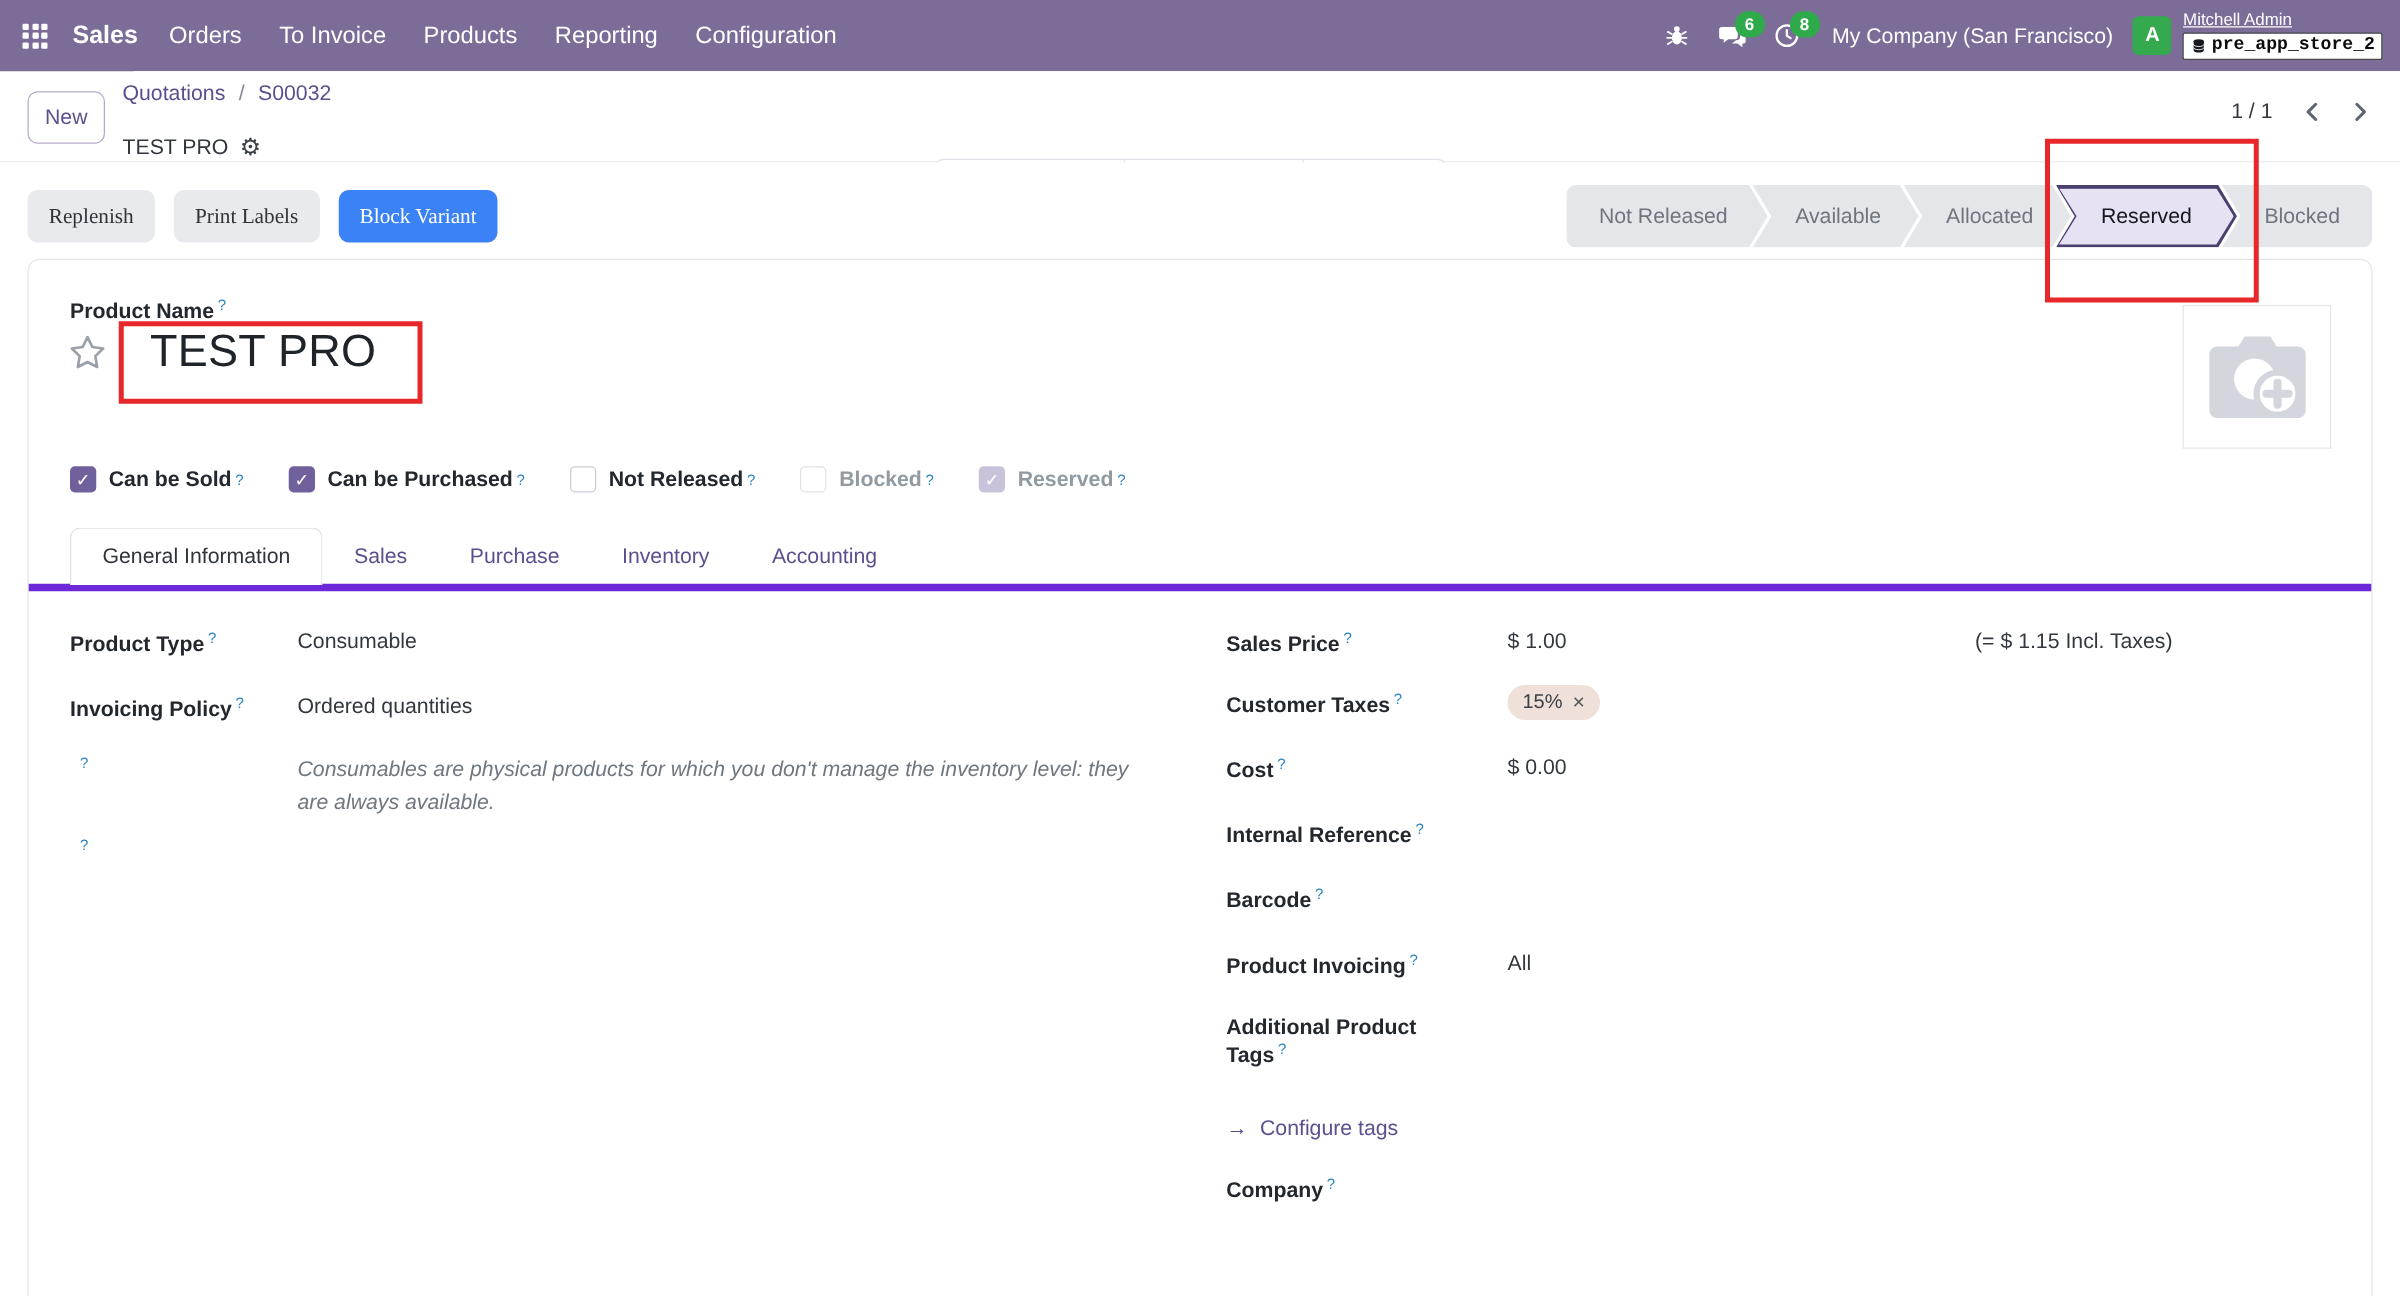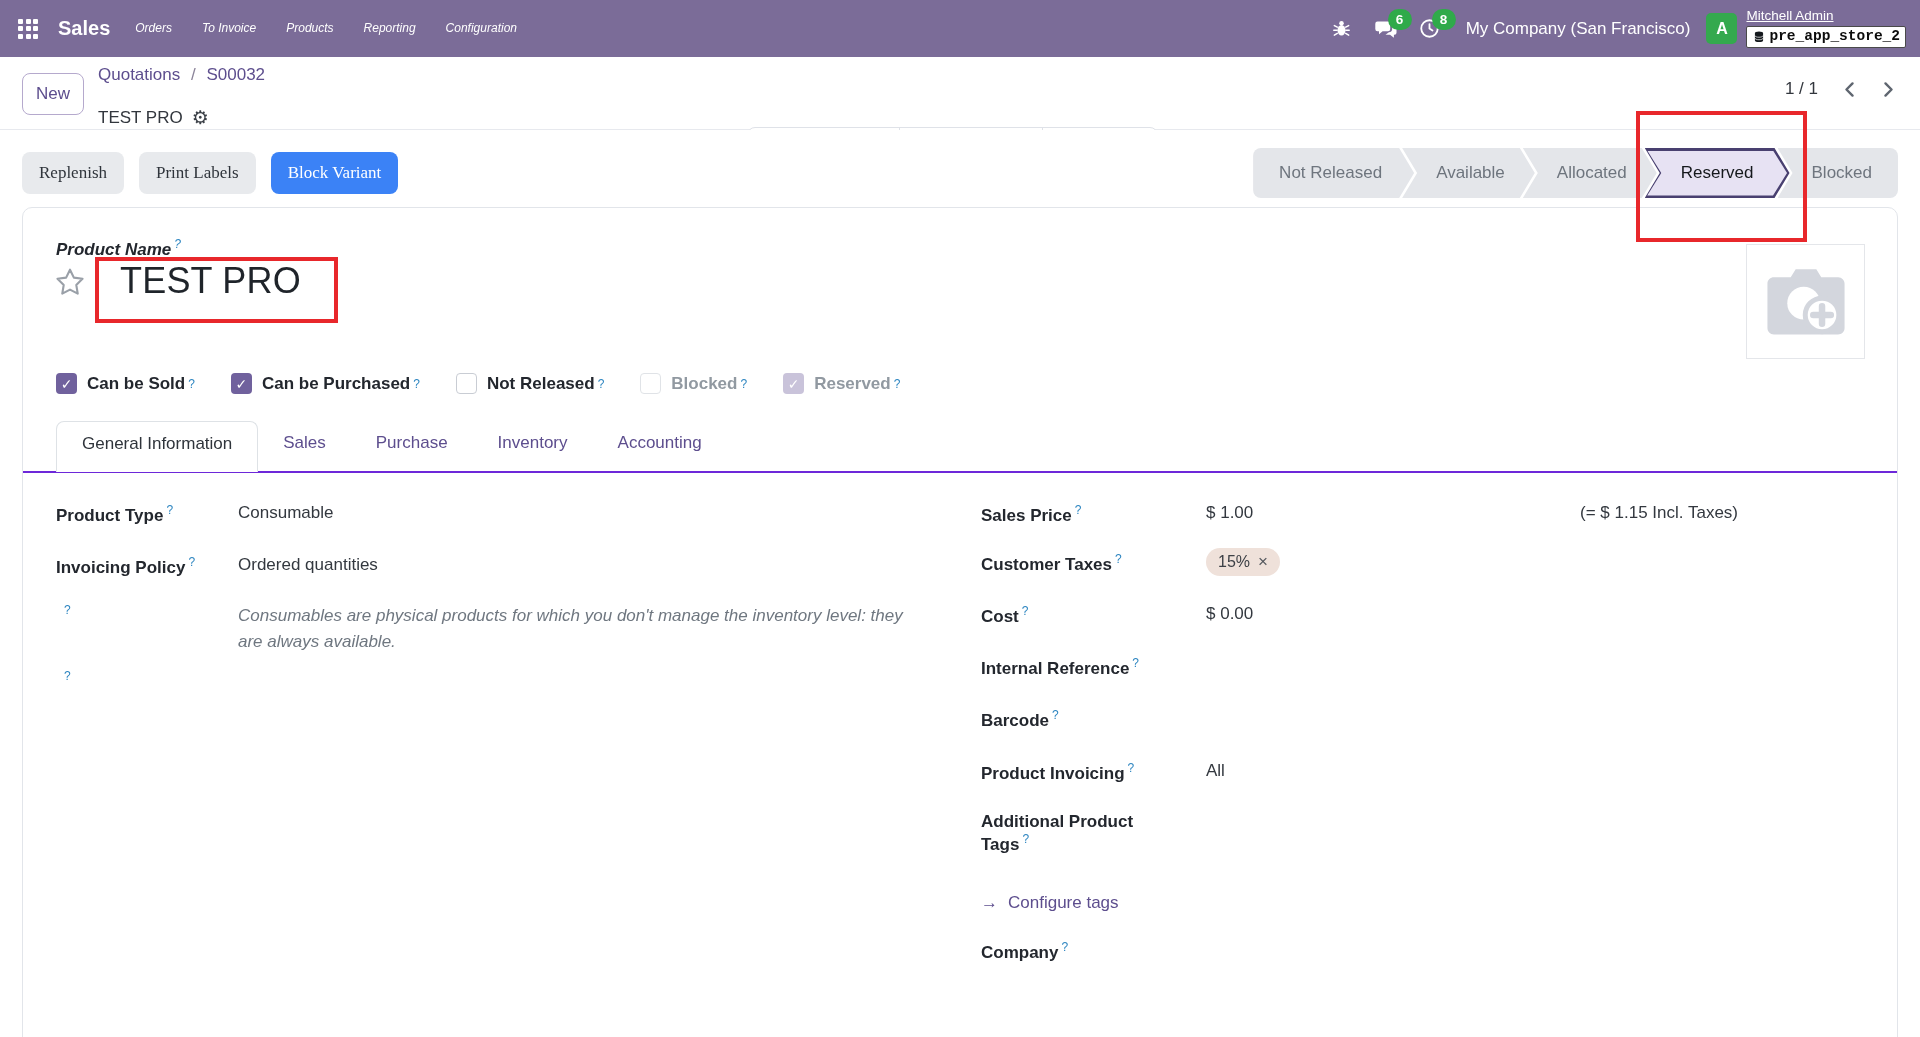--- a/index.html
+++ b/index.html
@@ -7,21 +7,21 @@
   #app { position:relative; width:1872px; height:1037px; }
 
   
   .navbar { position:absolute; left:0; top:0; width:1920px; height:57px; background:#7b6c98; display:flex; align-items:center; color:#fff; }
   .nav-strip { position:absolute; left:0; top:57px; width:107px; height:3px; background:#574e73; }
   .apps-btn { width:56px; height:57px; display:flex; align-items:center; justify-content:center; cursor:pointer; }
   .grid-icon { display:grid; grid-template-columns:repeat(3,5px); grid-template-rows:repeat(3,5px); gap:2.5px; }
   .grid-icon span { background:#fff; border-radius:1px; }
   .brand { font-size:20px; font-weight:700; margin:0 10px 0 2px; cursor:pointer; }
   .nav-menu { display:flex; height:57px; align-items:center; }
-  .nav-item { padding:0 15px; font-size:12px; height:57px; line-height:57px; cursor:pointer;font-style:italic; }
+  .nav-item { padding:0 15px; font-size:19px; height:57px; line-height:57px; cursor:pointer; }
   .nav-right { margin-left:auto; display:flex; align-items:center; height:57px; }
   .nav-icon { position:relative; width:34px; height:57px; display:flex; align-items:center; justify-content:center; cursor:pointer; margin:0 5px; }
   .badge { position:absolute; top:9px; left:19px; min-width:24px; height:21px; border-radius:11px; background:#2faa4a; color:#fff; font-size:13.5px; font-weight:700; display:flex; align-items:center; justify-content:center; padding:0 6px; }
   .company { font-size:17px; margin:0 16px 0 14px; cursor:pointer; white-space:nowrap; }
   .avatar { width:31px; height:31px; border-radius:5px; background:#34a94e; color:#fff; font-size:16px; font-weight:700; display:flex; align-items:center; justify-content:center; }
   .user-block { margin:0 14px 0 9px; line-height:1.1; }
   .user-name { font-size:13.5px; text-decoration:underline; color:#fff; display:block; margin-bottom:2px; cursor:pointer; }
   .db-box { background:#fff; border:1px solid #4a4a4a; border-radius:2px; height:22px; display:flex; align-items:center; padding:0 5px; color:#0c0c0c; }
   .db-box .db-name { font-family:"Liberation Mono", monospace; font-size:14.5px; font-weight:700; margin-left:3px; }
 
@@ -58,37 +58,37 @@
   .sb-step + .sb-step { margin-left:-12px; }
   .sb-first { clip-path:polygon(0 0, calc(100% - 15px) 0, 100% 50%, calc(100% - 15px) 100%, 0 100%); border-radius:8px 0 0 8px; padding:0 32px 0 26px; }
   .sb-mid  { clip-path:polygon(0 0, calc(100% - 15px) 0, 100% 50%, calc(100% - 15px) 100%, 0 100%, 15px 50%); padding:0 30px 0 34px; }
   .sb-last { clip-path:polygon(0 0, 100% 0, 100% 100%, 0 100%, 15px 50%); border-radius:0 8px 8px 0; padding:0 26px 0 34px; }
   .sb-reserved { position:relative; background:#494070; color:#15181c; font-weight:500; z-index:2; padding:0 36px; }
   .sb-reserved .sb-fill { position:absolute; inset:2.5px; background:#e7e2f3; clip-path:polygon(0 0, calc(100% - 14px) 0, 100% 50%, calc(100% - 14px) 100%, 0 100%, 14px 50%); }
   .sb-reserved .sb-txt { position:relative; z-index:2; }
 
   
   .sheet { position:absolute; left:22px; top:207px; width:1876px; height:860px; background:#fff; border:1px solid #e2e5ea; border-radius:10px 10px 0 0; }
-  .fname-label { position:absolute; left:33px; top:29px; font-size:17px; font-weight:600; color:#23272e;font-style:italic; }
+  .fname-label { position:absolute; left:33px; top:29px; font-size:17px; font-weight:600; color:#23272e; }
   .help { color:#2e86c1; font-size:12px; vertical-align:super; margin-left:3px; font-weight:400; }
   .star { position:absolute; left:31px; top:58px; cursor:pointer; }
   .big-title { position:absolute; left:97px; top:52px; font-size:36px; font-weight:500; color:#1f242a; letter-spacing:.2px; }
   .img-box { position:absolute; left:1723px; top:36px; width:119px; height:115px; border:1px solid #e4e6ea; display:flex; align-items:center; justify-content:center; cursor:pointer; }
 
   .checkrow { position:absolute; left:33px; top:165px; display:flex; gap:36px; align-items:center; }
   .chk { display:flex; align-items:center; cursor:pointer; }
   .cbox { width:21px; height:21px; border-radius:4px; display:flex; align-items:center; justify-content:center; font-size:14px; color:#fff; }
   .cbox.on { background:#70619d; }
   .cbox.off { background:#fff; border:1px solid #c9cdd4; }
   .cbox.off-dis { background:#fff; border:1px solid #e0e3e7; }
   .cbox.on-dis { background:#c9c3da; }
   .chk-label { margin-left:10px; font-size:17px; font-weight:600; color:#23272e; }
   .chk.muted .chk-label { color:#9199a1; }
 
-  .tabs { position:absolute; left:0; top:213px; width:1874px; border-bottom:2px solid #6d28d9; display:flex; padding-left:33px; height:52px; }
+  .tabs { position:absolute; left:0; top:213px; width:1874px; border-bottom:6px solid #6d28d9; display:flex; align-items:flex-end; padding-left:33px; height:52px; }
   .tab { font-size:17px; padding:12px 25px; color:#5d4e8e; cursor:pointer; }
   .tab.active { background:#fff; color:#2f343b; border:1px solid #dee2e6; border-bottom:1px solid #fff; border-radius:8px 8px 0 0; margin-bottom:-1px; }
 
   .col { position:absolute; top:295px; }
   .col-left { left:33px; width:900px; }
   .col-right { left:958px; width:757px; }
   .frow { display:flex; align-items:flex-start; }
   .flabel { font-size:17px; font-weight:600; color:#23272e; flex:none; }
   .col-left .flabel { width:182px; }
   .col-right .flabel { width:225px; padding-right:55px; }

